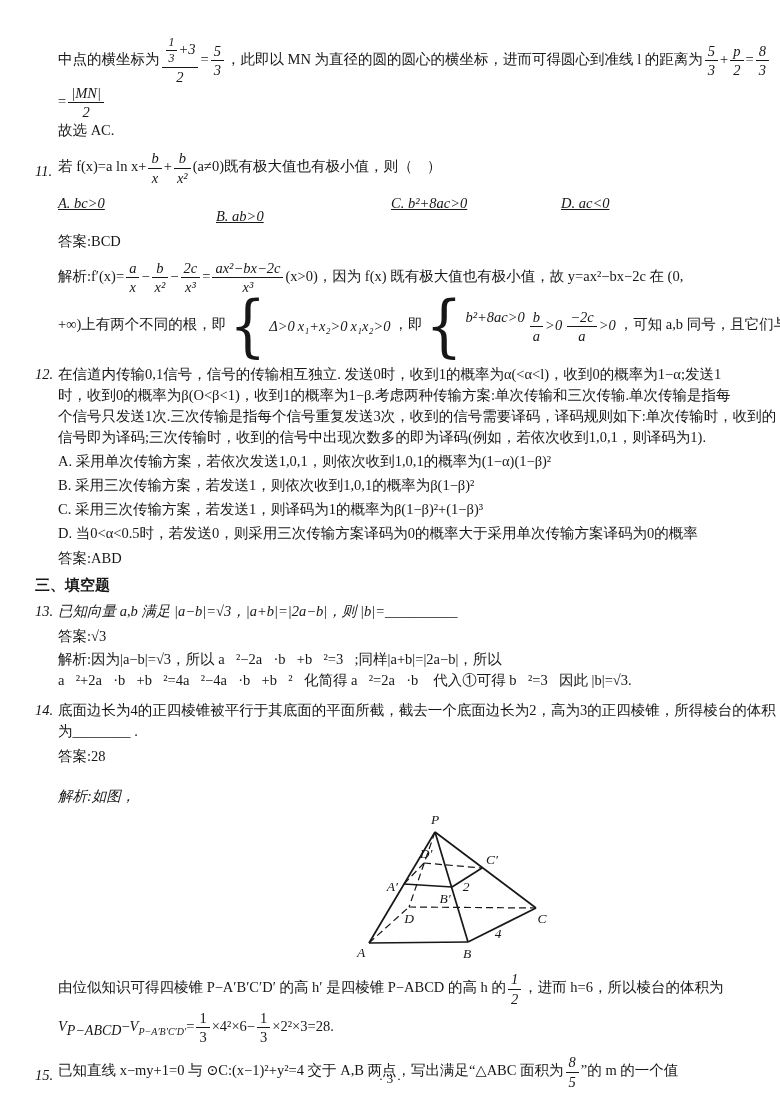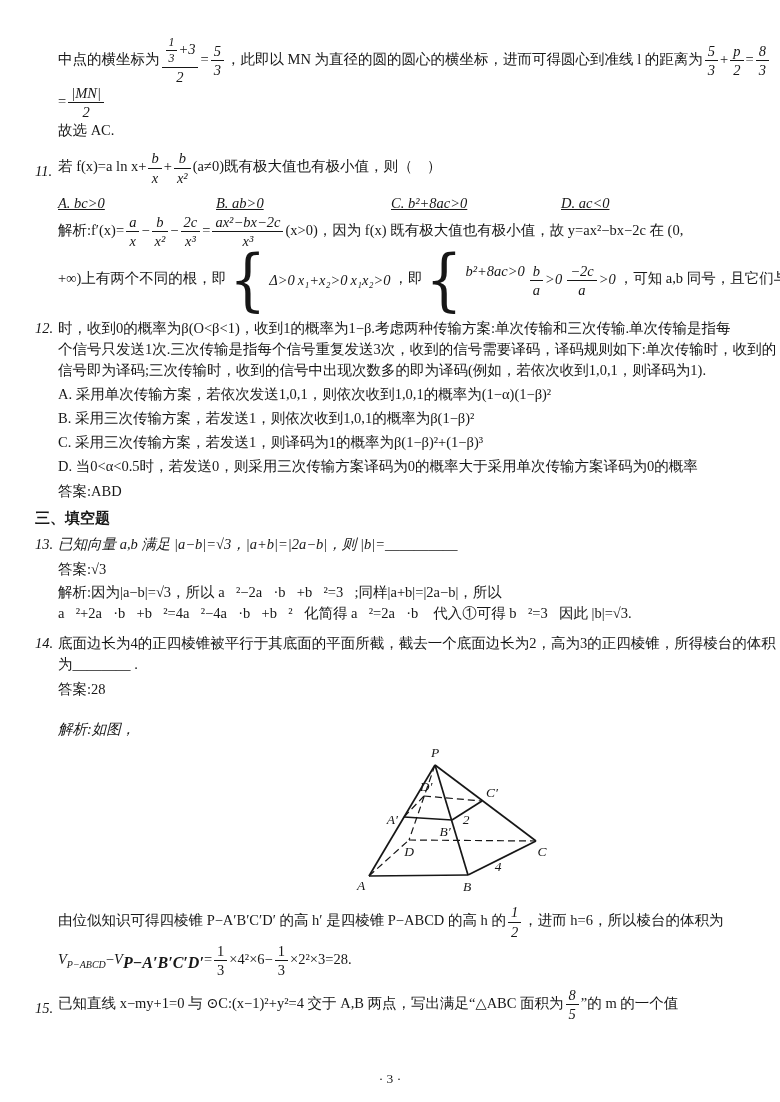--- a/index.html
+++ b/index.html
@@ -21,21 +21,21 @@
   .fr.sm{font-size:0.82em;margin:0 1px;}
   .it{font-style:italic;}
   
   .sys{display:inline-flex;align-items:center;vertical-align:middle;margin:0 3px;}
   .sys .brace{font-family:"DejaVu Serif",serif;font-weight:400;display:inline-block;
               font-size:58px;line-height:1;transform:scaleY(1.15);margin-right:3px;}
   .sys .rows{display:inline-flex;flex-direction:row;gap:3px;text-align:left;}
   .sys .rows .row{line-height:1.15;}
   
   .optrow{display:flex;margin-top:7px;text-decoration:underline;}
-  .optrow .o1{width:158px;} .optrow .o2{width:175px;} .optrow .o3{width:170px;}
+  .optrow .o1{width:158px;} .optrow .o2{width:175px;margin-top:13px;} .optrow .o3{width:170px;}
   .opt{margin-top:3px;}
   .ans{margin-top:4px;}
   .figwrap{margin:4px 0 2px 278px;}
   .footer{position:absolute;left:0;right:0;bottom:13px;text-align:center;font-size:13.5px;}
   svg text{font-family:"Liberation Serif","DejaVu Serif",serif;font-size:13.5px;font-style:italic;fill:#171717;}
   svg text.num{font-style:italic;}
 </style>
 </head>
 <body>
 
@@ -56,21 +56,22 @@
       <span class="no vtall">11.</span>
       <div class="line">
         <span>若 f(x)=a ln x+</span><span class="fr it"><span class="n">b</span><span class="d">x</span></span><span>+</span><span class="fr it"><span class="n">b</span><span class="d">x²</span></span><span>(a≠0)既有极大值也有极小值，则（　）</span>
       </div>
       <div class="optrow">
         <span class="o1 it">A. bc&gt;0</span>
         <span class="o2 it">B. ab&gt;0</span>
         <span class="o3 it">C. b²+8ac&gt;0</span>
         <span class="o4 it">D. ac&lt;0</span>
       </div>
-      <div class="line" style="margin-top:0;">
+      <div class="ans">答案:BCD</div>
+      <div class="line" style="margin-top:8px;">
         <span>解析:f′(x)=</span><span class="fr it"><span class="n">a</span><span class="d">x</span></span><span>−</span><span class="fr it"><span class="n">b</span><span class="d">x²</span></span><span>−</span><span class="fr it"><span class="n">2c</span><span class="d">x³</span></span><span>=</span><span class="fr it"><span class="n">ax²−bx−2c</span><span class="d">x³</span></span><span>(x&gt;0)，因为 f(x) 既有极大值也有极小值，故 y=ax²−bx−2c 在 (0,</span>
       </div>
       <div class="line" style="margin-top:2px;">
         <span>+∞)上有两个不同的根，即</span><span class="sys">
             <span class="brace">{</span>
             <span class="rows">
               <span class="row it">Δ&gt;0</span>
               <span class="row it">x₁+x₂&gt;0</span>
               <span class="row it">x₁x₂&gt;0</span>
             </span>
@@ -80,20 +81,21 @@
               <span class="row it">b²+8ac&gt;0</span>
               <span class="row it"><span class="fr it"><span class="n">b</span><span class="d">a</span></span><span>&gt;0</span></span>
               <span class="row it"><span class="fr it"><span class="n">−2c</span><span class="d">a</span></span><span>&gt;0</span></span>
             </span>
           </span><span>，可知 a,b 同号，且它们与 c 异号，故选 C.</span>
       </div>
     </div>
 
     <div class="item">
       <span class="no">12.</span>
+      <div class="line">在信道内传输0,1信号，信号的传输相互独立. 发送0时，收到1的概率为α(&lt;α&lt;l)，收到0的概率为1−α;发送1</div>
       <div class="line">时，收到0的概率为β(O&lt;β&lt;1)，收到1的概率为1−β.考虑两种传输方案:单次传输和三次传输.单次传输是指每</div>
       <div class="line">个信号只发送1次.三次传输是指每个信号重复发送3次，收到的信号需要译码，译码规则如下:单次传输时，收到的</div>
       <div class="line">信号即为译码;三次传输时，收到的信号中出现次数多的即为译码(例如，若依次收到1,0,1，则译码为1).</div>
       <div class="line opt">A. 采用单次传输方案，若依次发送1,0,1，则依次收到1,0,1的概率为(1−α)(1−β)²</div>
       <div class="line opt">B. 采用三次传输方案，若发送1，则依次收到1,0,1的概率为β(1−β)²</div>
       <div class="line opt">C. 采用三次传输方案，若发送1，则译码为1的概率为β(1−β)²+(1−β)³</div>
       <div class="line opt">D. 当0&lt;α&lt;0.5时，若发送0，则采用三次传输方案译码为0的概率大于采用单次传输方案译码为0的概率</div>
       <div class="ans">答案:ABD</div>
     </div>
 
@@ -152,21 +154,21 @@
           <text x="90" y="47" text-anchor="middle">D′</text>
           <text x="130" y="80" text-anchor="middle" class="num">2</text>
           <text x="162" y="127" text-anchor="middle" class="num">4</text>
         </svg>
       </div>
 
       <div class="line">
         <span>由位似知识可得四棱锥 P−A′B′C′D′ 的高 h′ 是四棱锥 P−ABCD 的高 h 的</span><span class="fr it"><span class="n">1</span><span class="d">2</span></span><span>，进而 h=6，所以棱台的体积为</span>
       </div>
       <div class="line" style="margin-top:3px;">
-        <span class="it">V</span><sub class="it" style="font-size:10px;">P−ABCD</sub><span>−</span><span class="it">V</span><sub class="it" style="font-size:16px;font-weight:bold;">P−A′B′C′D′</sub><span>=</span><span class="fr"><span class="n">1</span><span class="d">3</span></span><span>×4²×6−</span><span class="fr"><span class="n">1</span><span class="d">3</span></span><span>×2²×3=28.</span>
+        <span class="it">V</span><sub class="it" style="font-size:14px;">P−ABCD</sub><span>−</span><span class="it">V</span><sub class="it" style="font-size:10px;">P−A′B′C′D′</sub><span>=</span><span class="fr"><span class="n">1</span><span class="d">3</span></span><span>×4²×6−</span><span class="fr"><span class="n">1</span><span class="d">3</span></span><span>×2²×3=28.</span>
       </div>
     </div>
 
     <div class="item">
       <span class="no vtall">15.</span>
       <div class="line">
         <span>已知直线 x−my+1=0 与 ⊙C:(x−1)²+y²=4 交于 A,B 两点，写出满足“△ABC 面积为</span><span class="fr it"><span class="n">8</span><span class="d">5</span></span><span>”的 m 的一个值</span>
       </div>
 
     </div>

